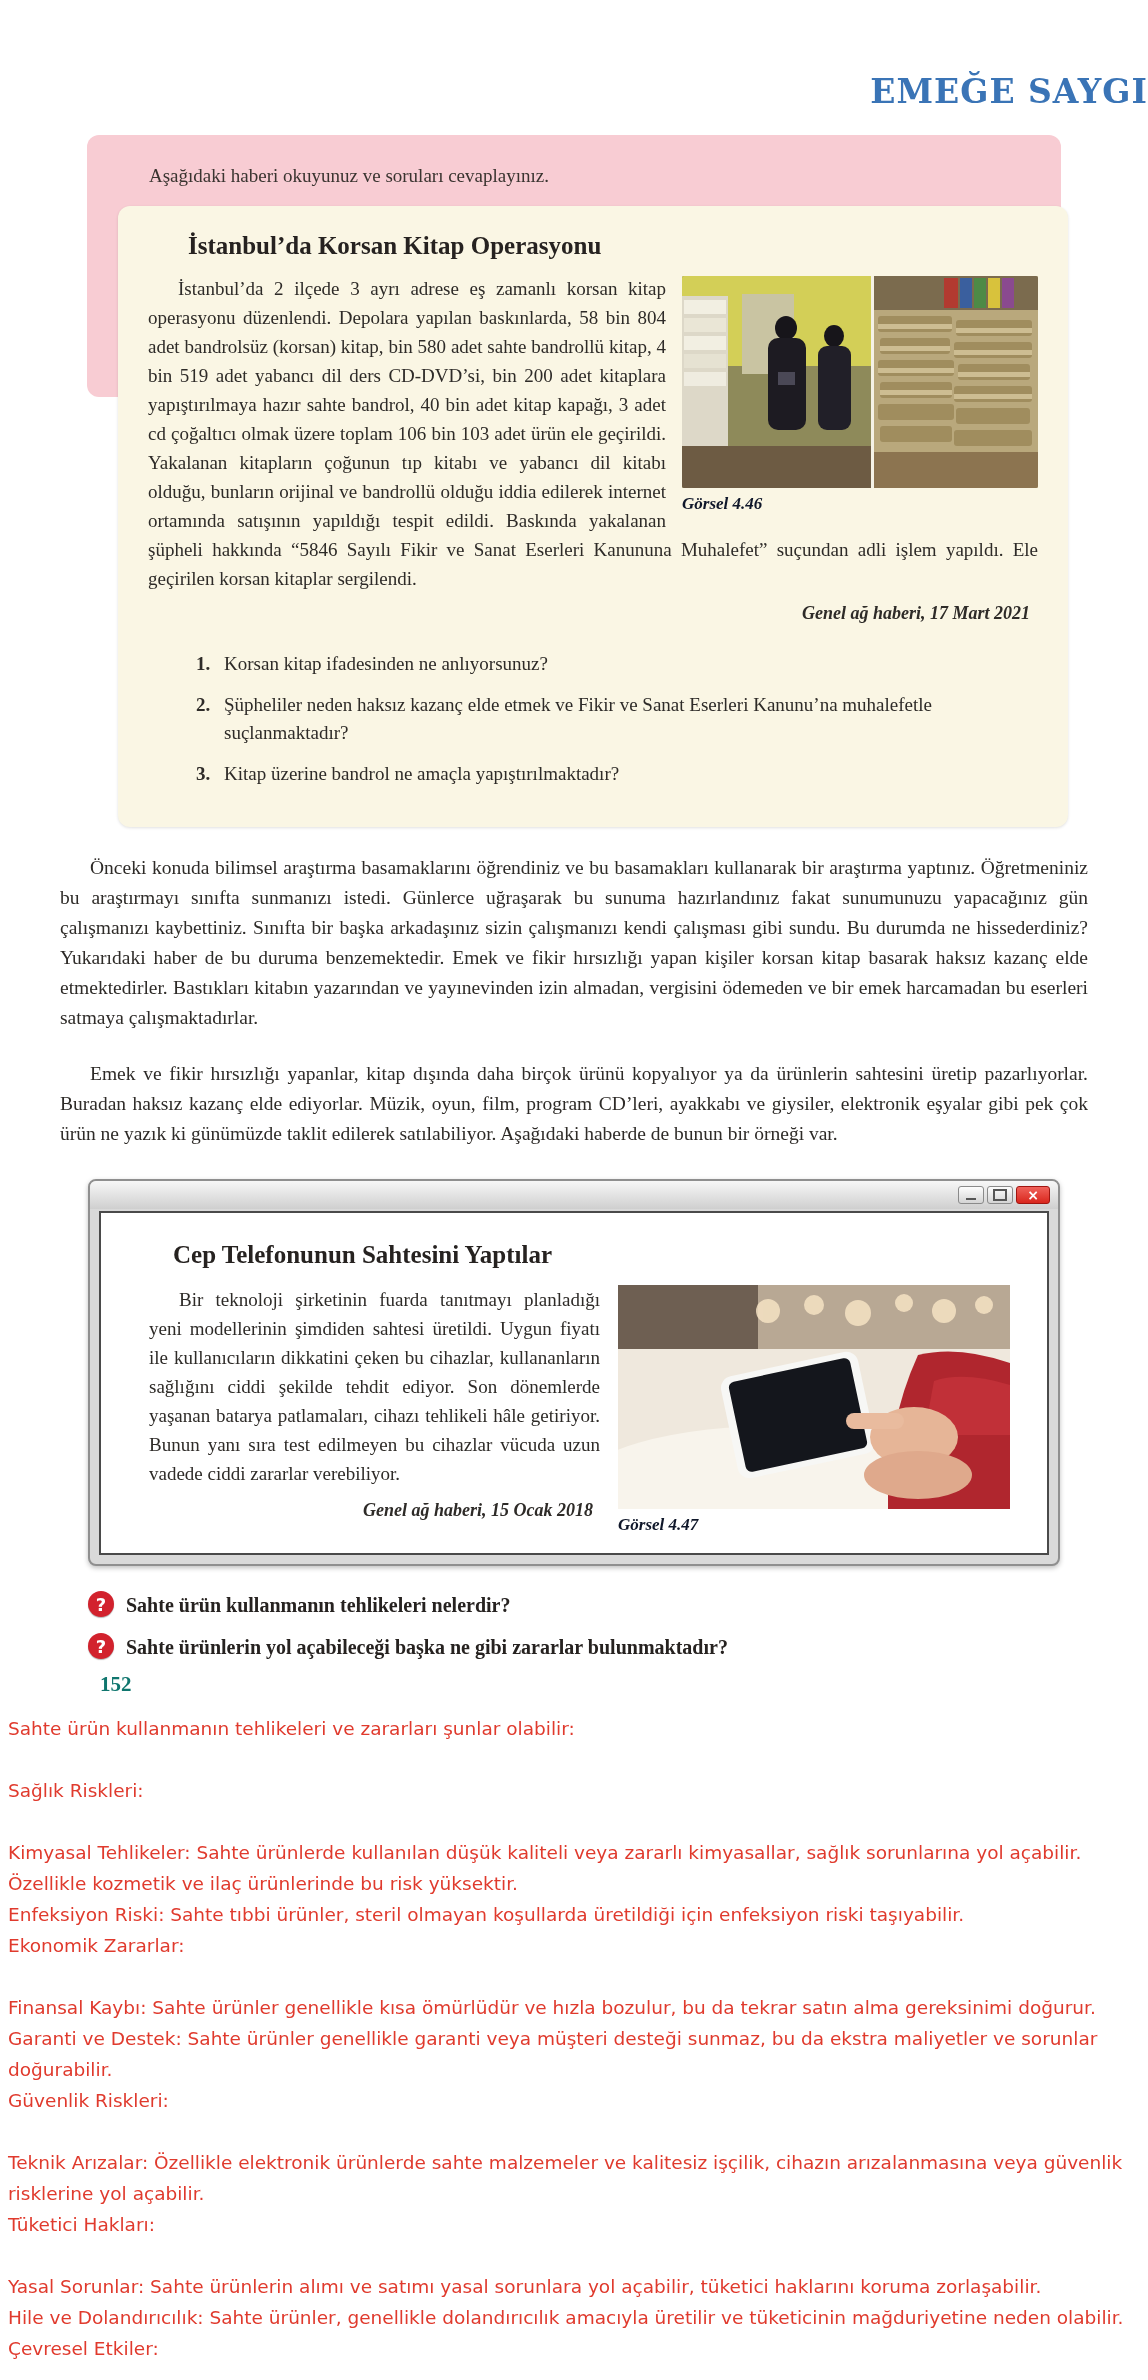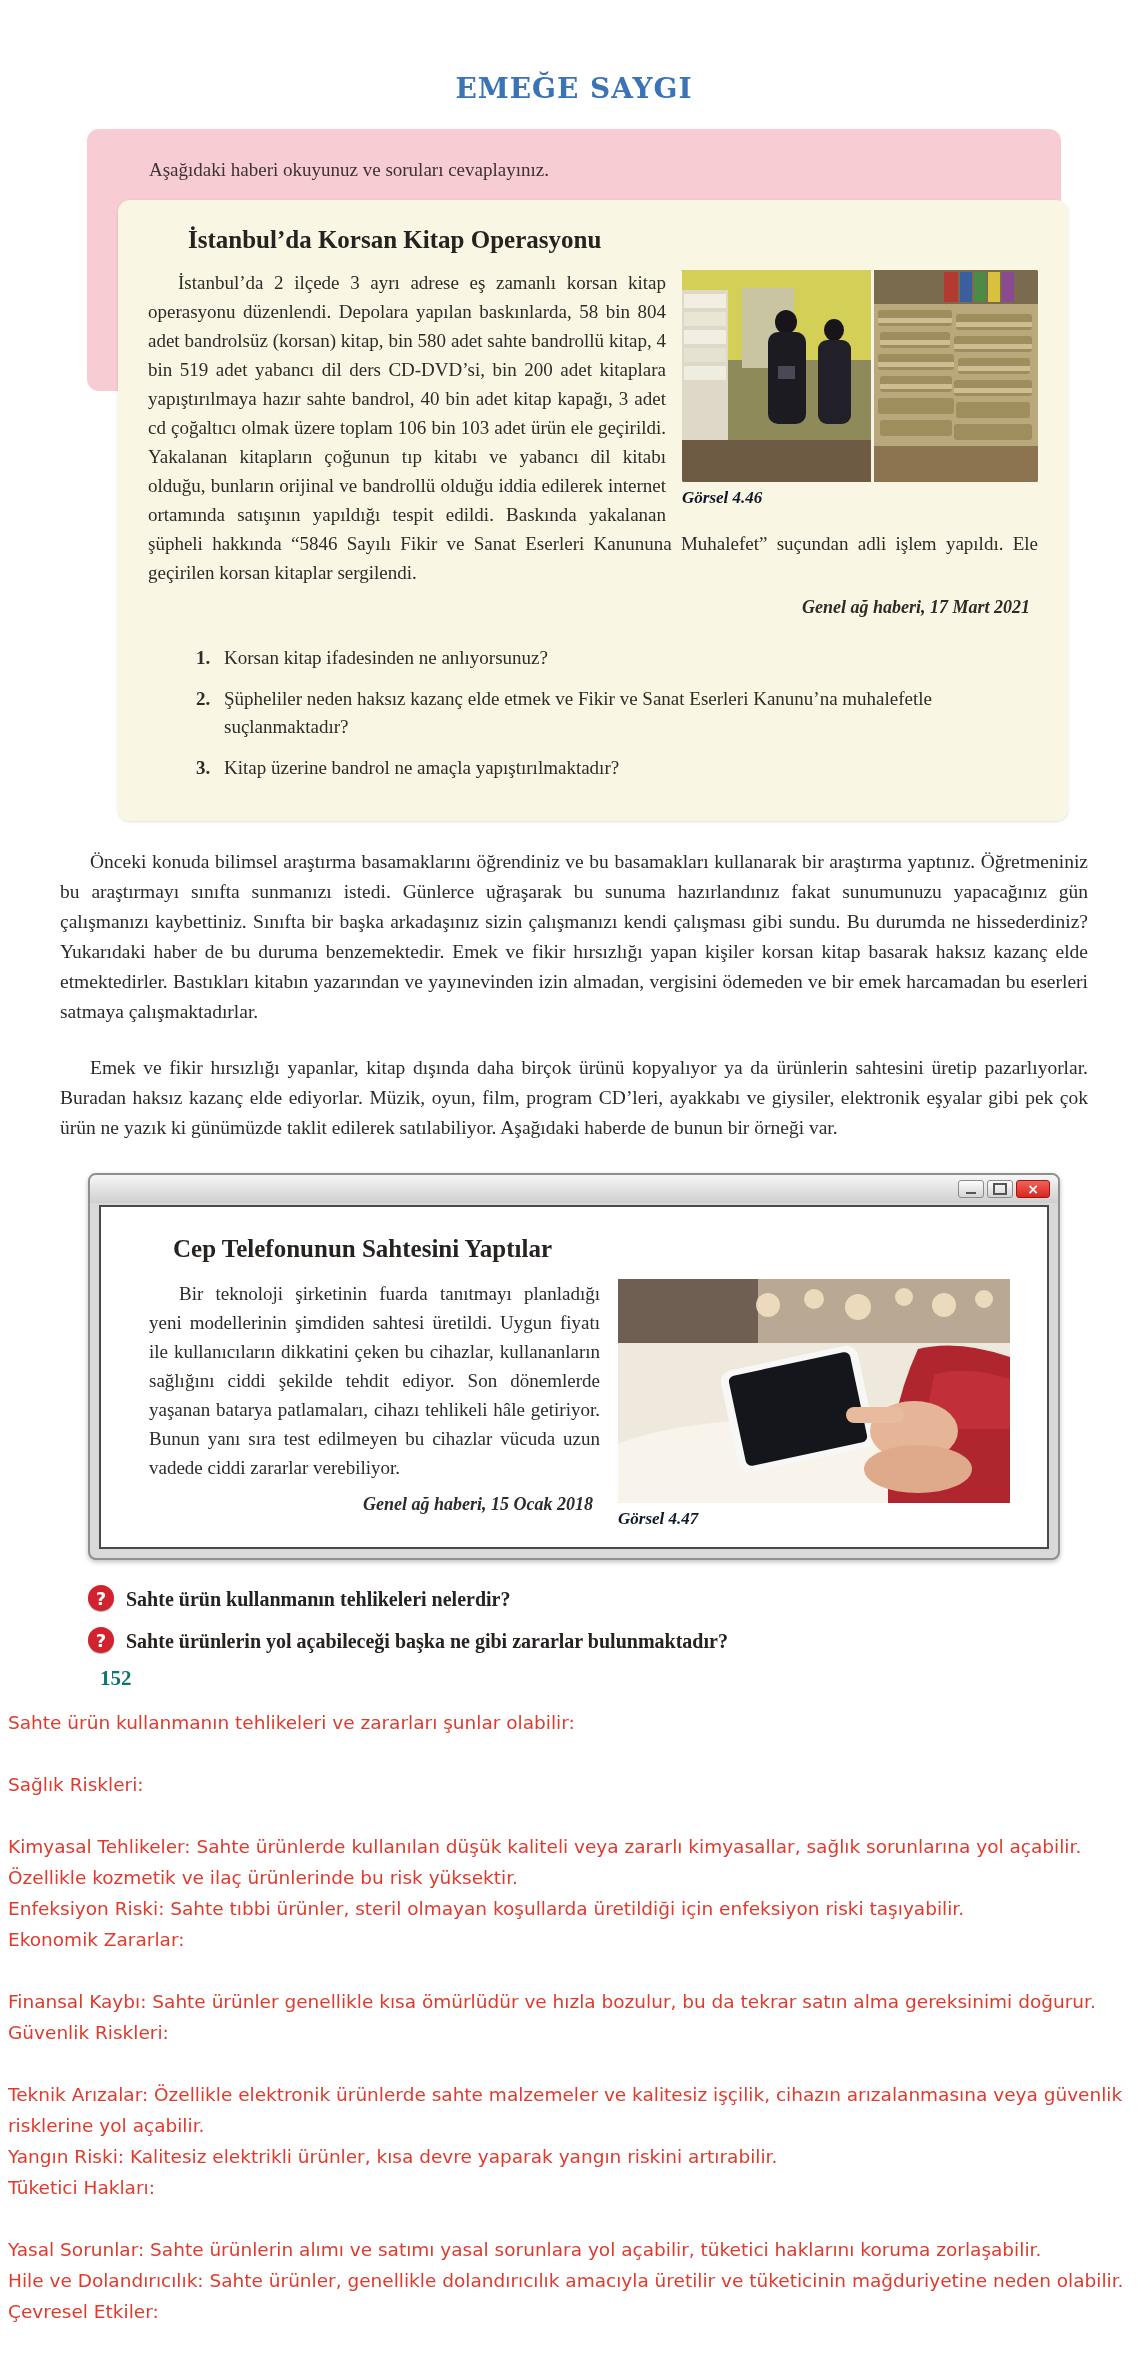--- a/index.html
+++ b/index.html
@@ -3,23 +3,23 @@
 <meta charset="utf-8">
 <style>
   html,body{margin:0;padding:0;}
   body{
     width:1148px;height:2380px;overflow:hidden;background:#ffffff;
     font-family:"Liberation Serif","DejaVu Serif",serif;color:#2e2b28;
     position:relative;
   }
   
   .page-title{
-    margin:72px 0 0 0;text-align:center;
+    margin:72px 0 0 0;text-align:right;
     font-family:"DejaVu Serif",serif;font-weight:bold;
-    font-size:28px;letter-spacing:1px;color:#3a74b6;
+    font-size:33px;letter-spacing:1px;color:#3a74b6;
   }
   
   .activity-wrap{position:relative;margin:24px 0 0 87px;width:974px;}
   .pink-bg{position:absolute;left:0;top:0;width:974px;height:262px;background:#f8ccd3;border-radius:12px;}
   .instruction{position:relative;z-index:1;padding:30px 0 0 62px;font-size:19px;color:#3a3430;}
   .news-card{
     position:relative;z-index:1;margin:14px 0 0 31px;width:950px;box-sizing:border-box;
     background:#faf6e4;border-radius:12px;padding:26px 30px 26px 30px;
     box-shadow:0 1px 3px rgba(0,0,0,0.12);
   }
@@ -241,24 +241,24 @@
 
 <div class="answer">
   <p class="gap">Sahte ürün kullanmanın tehlikeleri ve zararları şunlar olabilir:</p>
 
   <p class="gap">Sağlık Riskleri:</p>
   <p>Kimyasal Tehlikeler: Sahte ürünlerde kullanılan düşük kaliteli veya zararlı kimyasallar, sağlık sorunlarına yol açabilir. Özellikle kozmetik ve ilaç ürünlerinde bu risk yüksektir.</p>
   <p>Enfeksiyon Riski: Sahte tıbbi ürünler, steril olmayan koşullarda üretildiği için enfeksiyon riski taşıyabilir.</p>
 
   <p class="gap">Ekonomik Zararlar:</p>
   <p>Finansal Kaybı: Sahte ürünler genellikle kısa ömürlüdür ve hızla bozulur, bu da tekrar satın alma gereksinimi doğurur.</p>
+  <p>Garanti ve Destek: Sahte ürünler genellikle garanti veya müşteri desteği sunmaz, bu da ekstra maliyetler ve sorunlar doğurabilir.</p>
 
   <p class="gap">Güvenlik Riskleri:</p>
   <p>Teknik Arızalar: Özellikle elektronik ürünlerde sahte malzemeler ve kalitesiz işçilik, cihazın arızalanmasına veya güvenlik risklerine yol açabilir.</p>
-  <p>Yangın Riski: Kalitesiz elektrikli ürünler, kısa devre yaparak yangın riskini artırabilir.</p>
 
   <p class="gap">Tüketici Hakları:</p>
   <p>Yasal Sorunlar: Sahte ürünlerin alımı ve satımı yasal sorunlara yol açabilir, tüketici haklarını koruma zorlaşabilir.</p>
   <p>Hile ve Dolandırıcılık: Sahte ürünler, genellikle dolandırıcılık amacıyla üretilir ve tüketicinin mağduriyetine neden olabilir.</p>
 
   <p class="gap">Çevresel Etkiler:</p>
 
 </div>
 
 </body></html>

